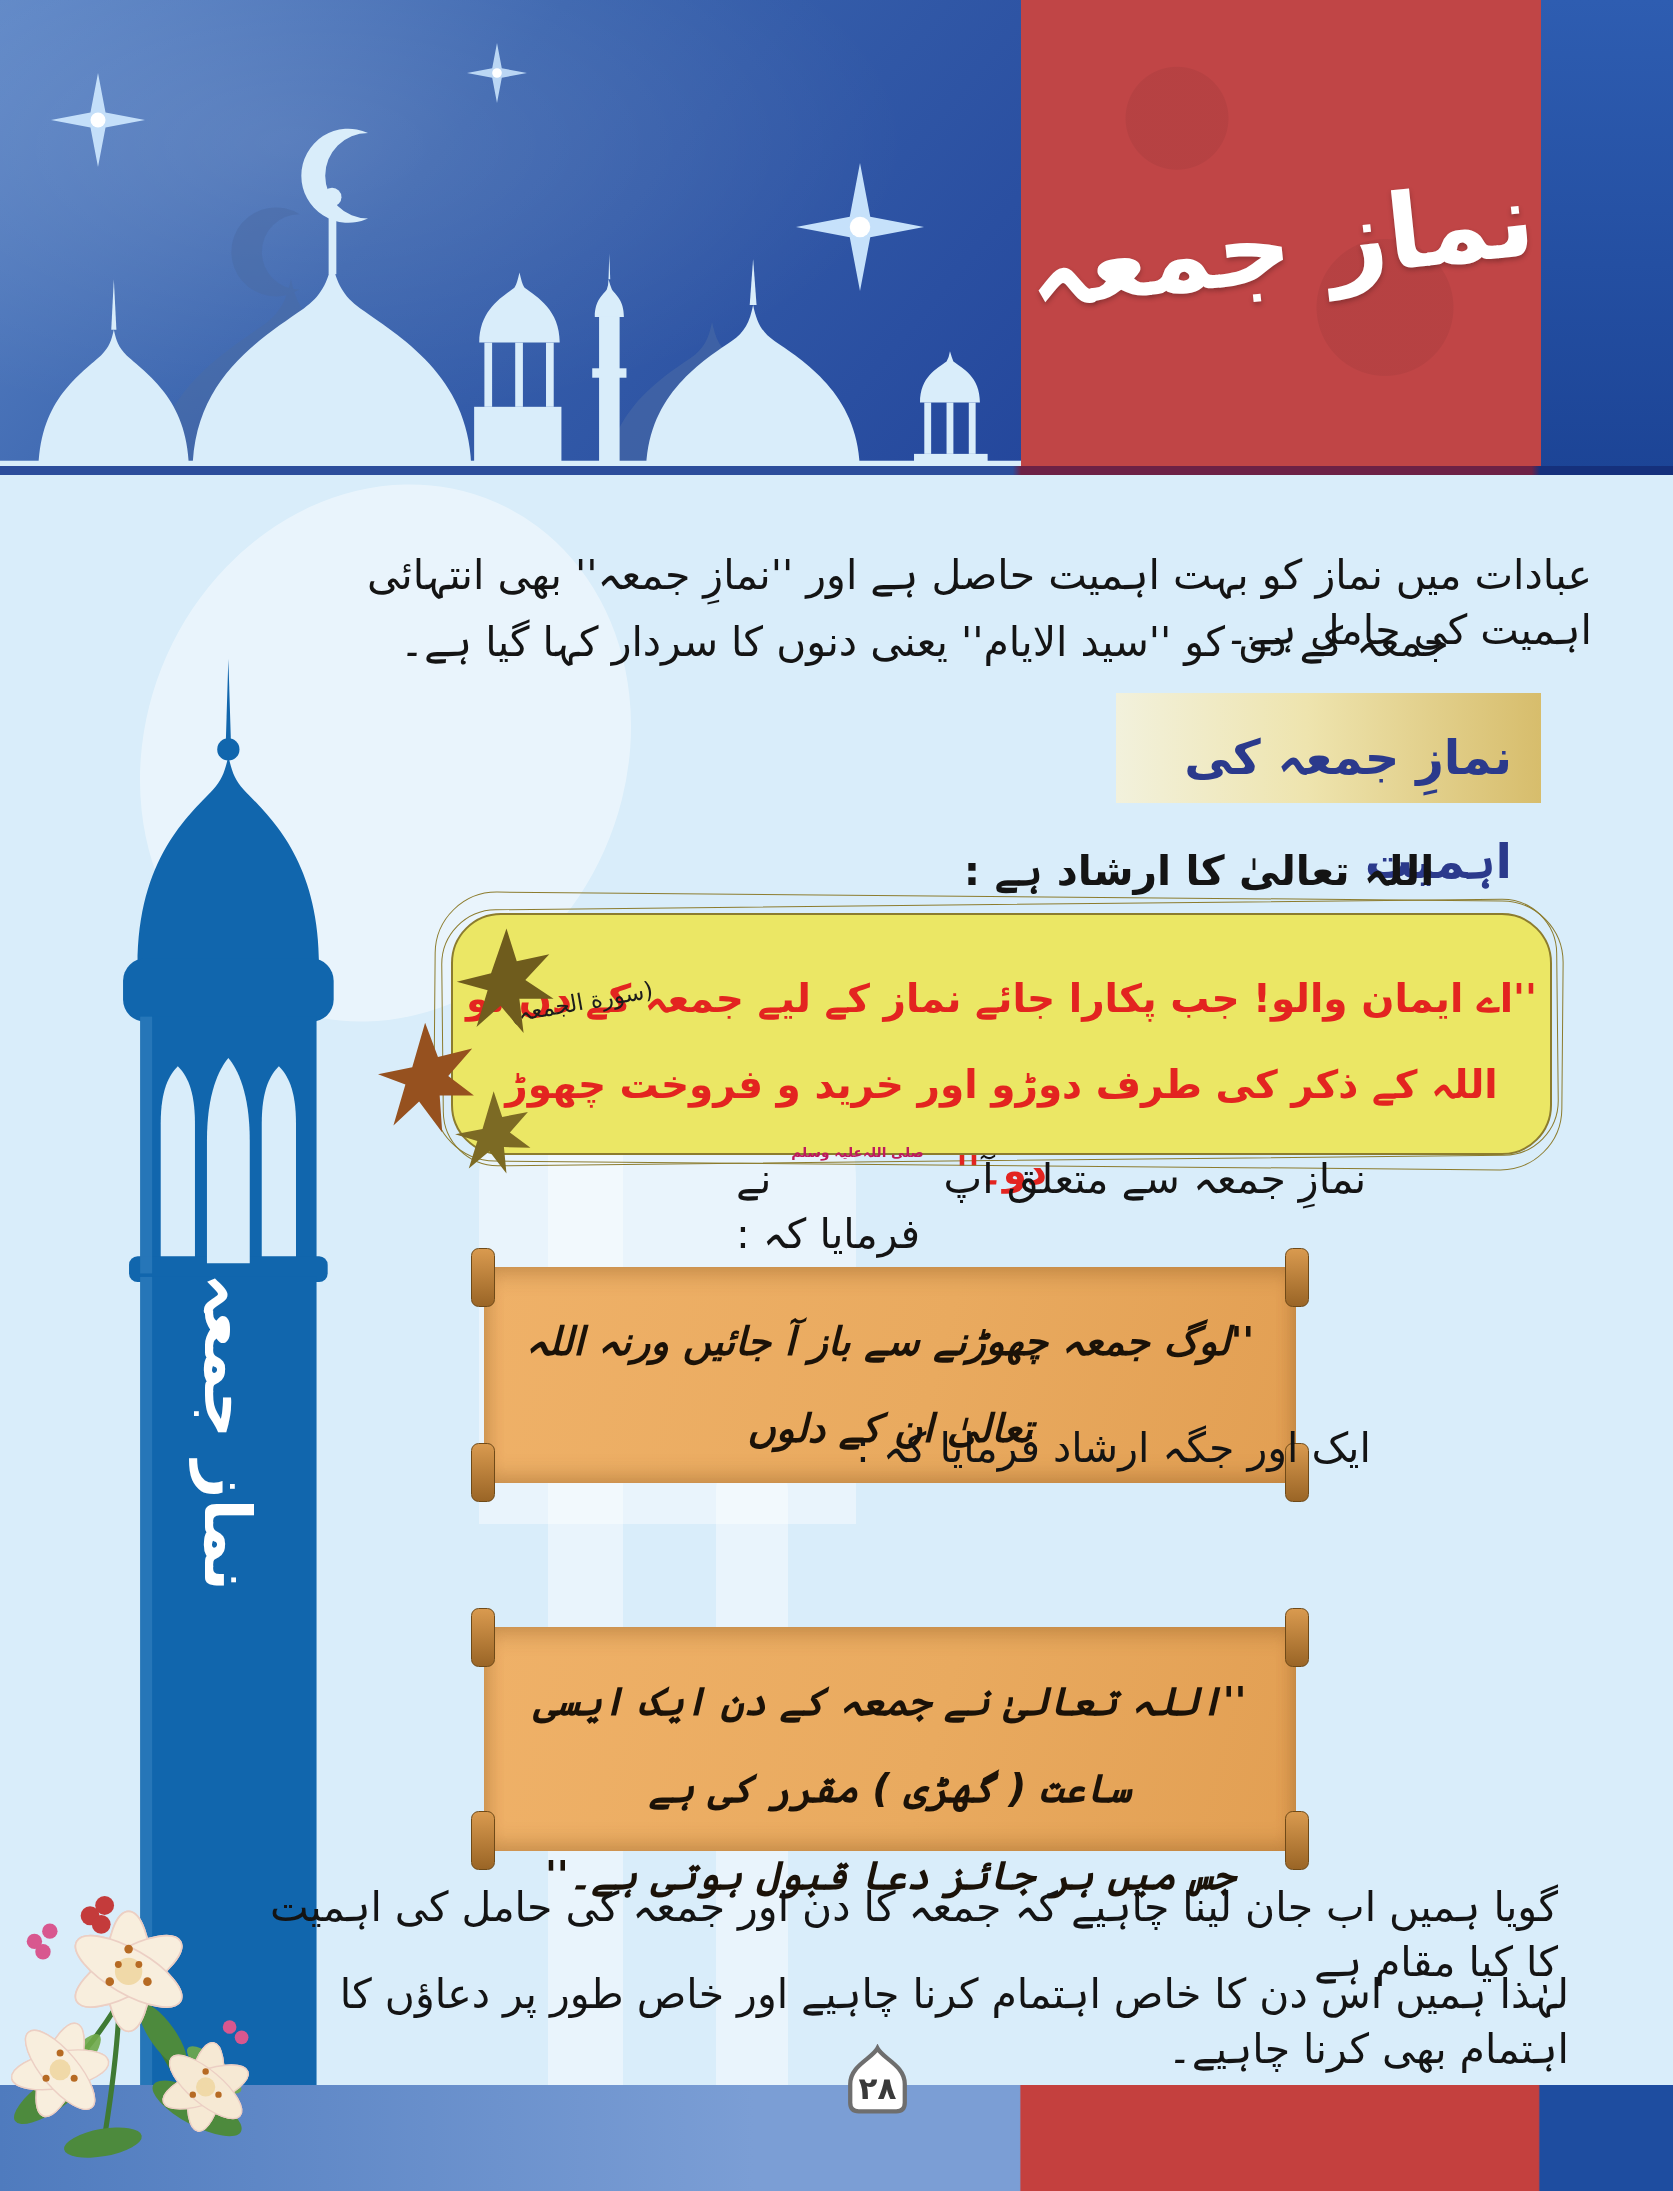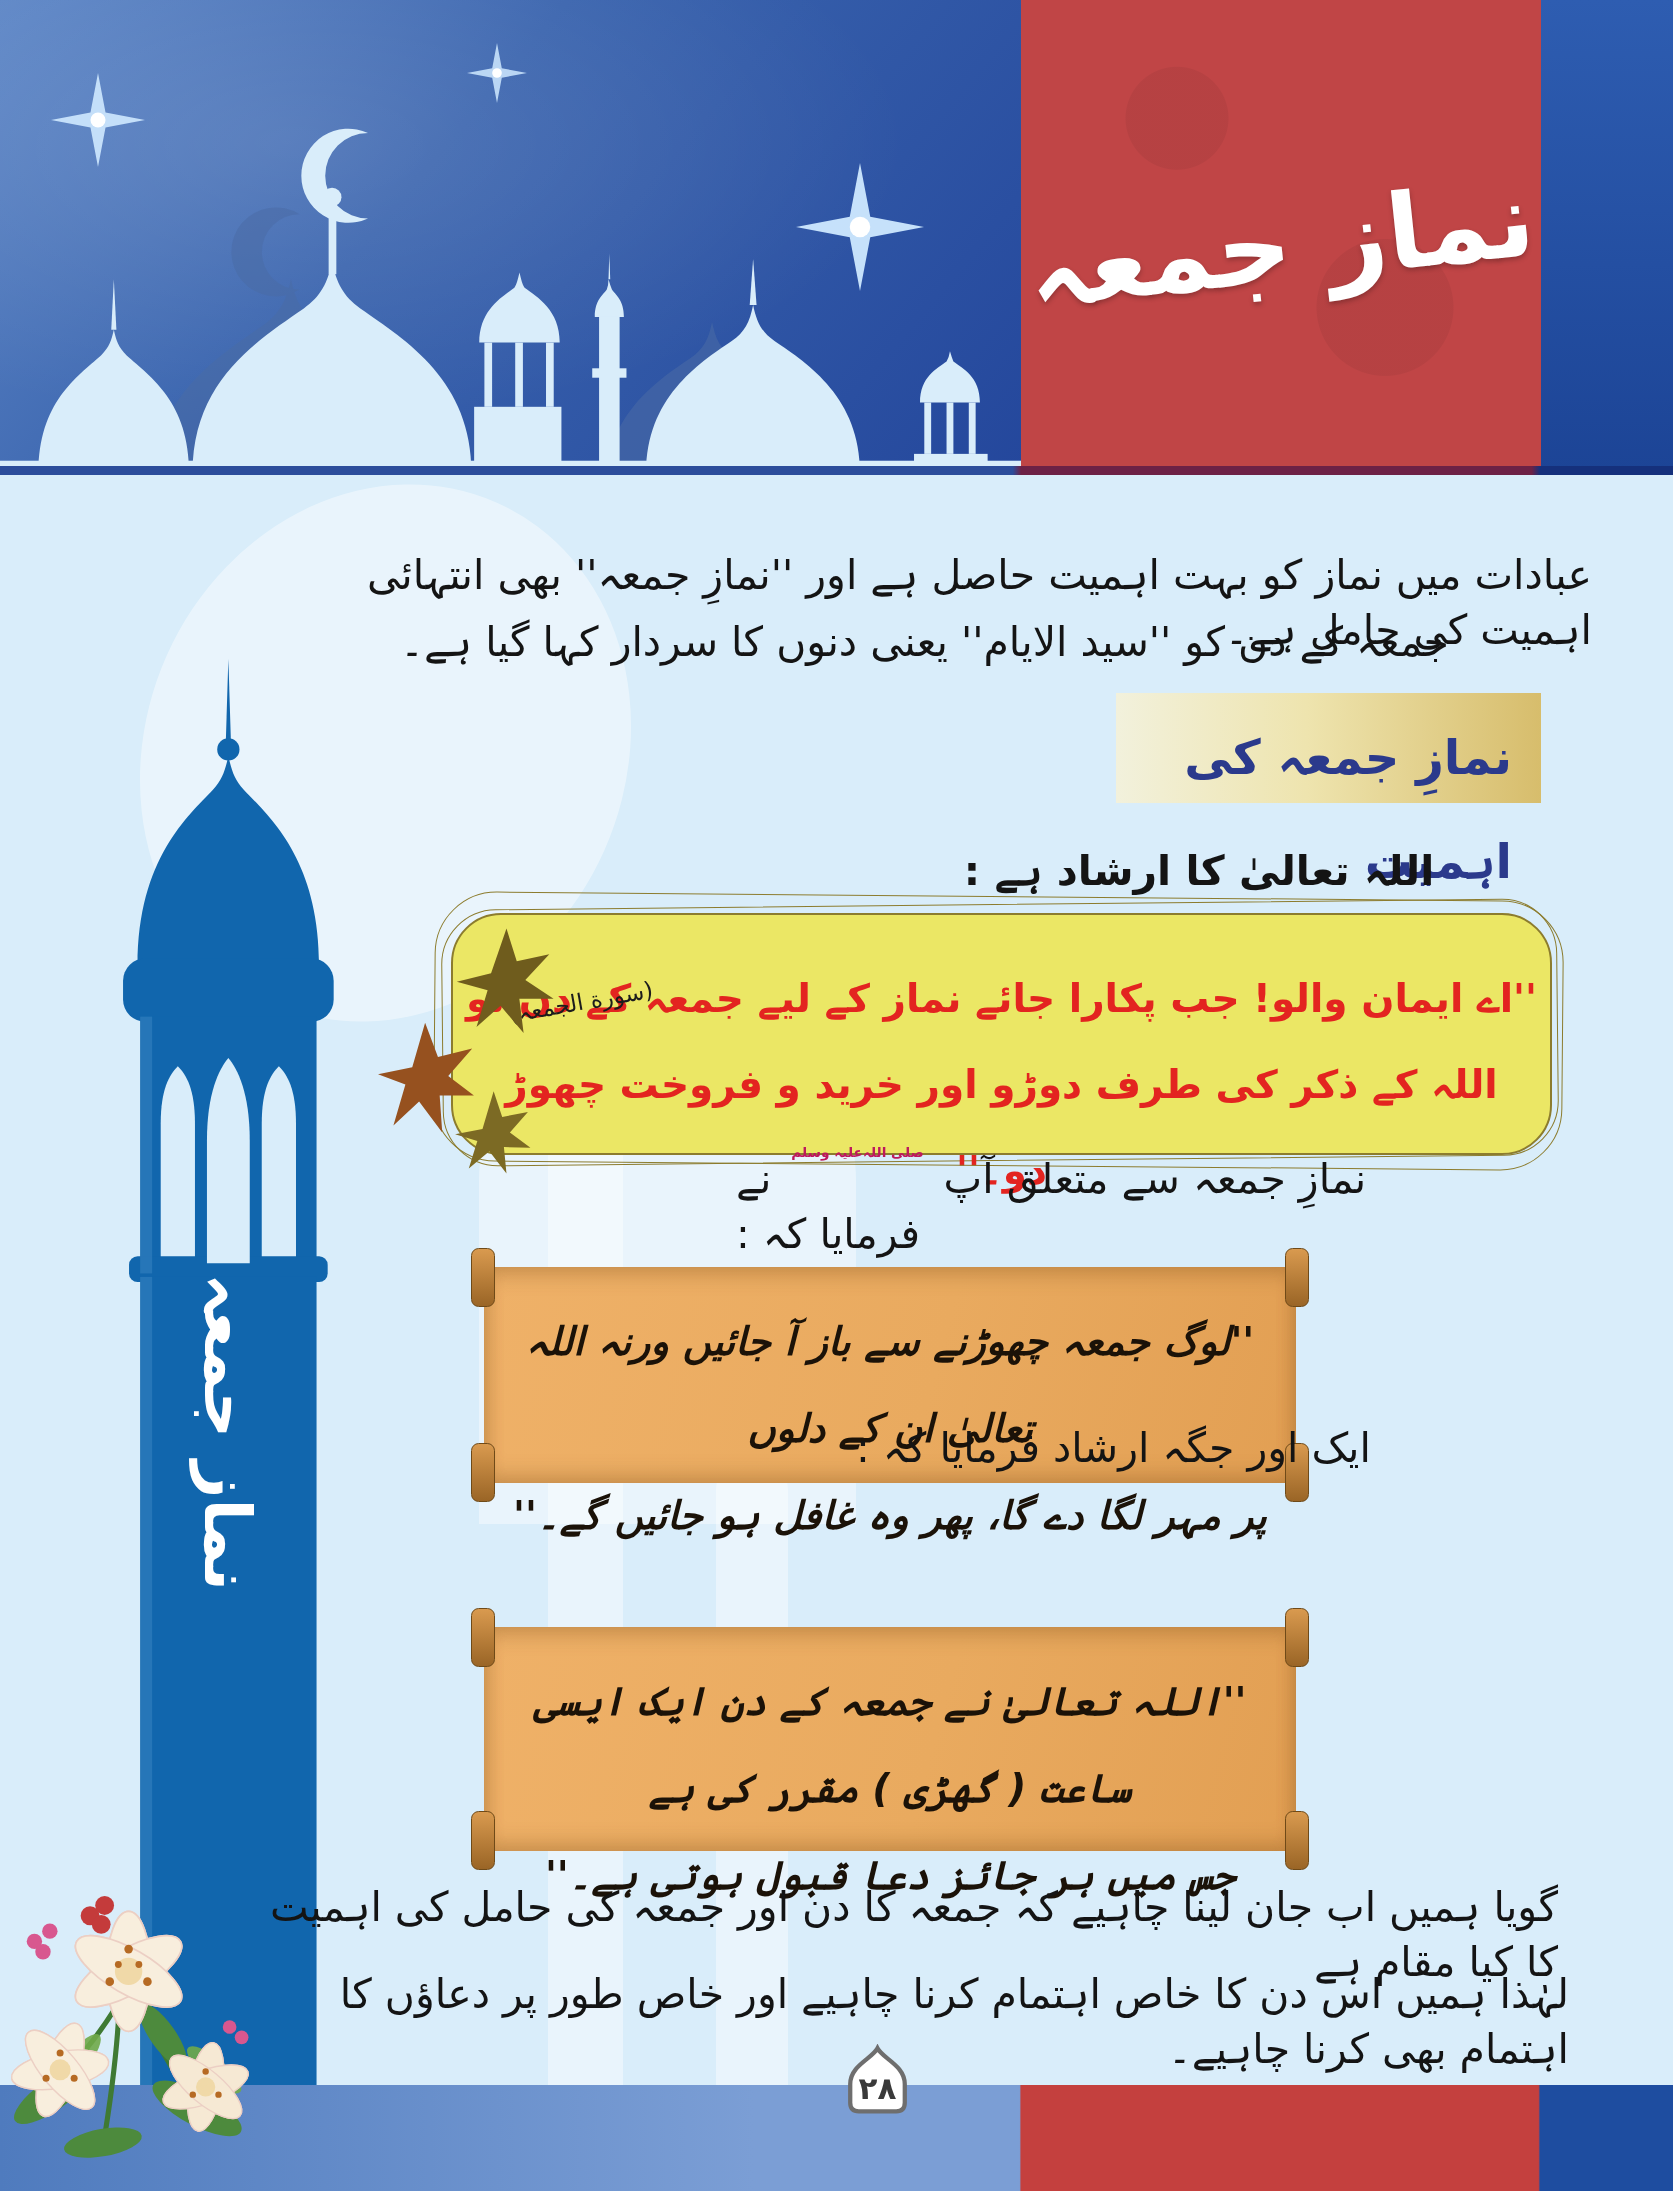--- a/index.html
+++ b/index.html
@@ -216,21 +216,20 @@
     <span>نے فرمایا کہ :</span>
   </div>
 
   <div class="scroll scroll1">
     <span class="knob tl"></span>
     <span class="knob tr"></span>
     <span class="knob bl"></span>
     <span class="knob br"></span>
     <div class="stext">
       <div>''لوگ جمعہ چھوڑنے سے باز آ جائیں ورنہ اللہ تعالیٰ ان کے دلوں</div>
-      <div>پر مہر لگا دے گا، پھر وہ غافل ہو جائیں گے۔''</div>
     </div>
   </div>
 
   <div class="utext lead3">ایک اور جگہ ارشاد فرمایا کہ :</div>
 
   <div class="scroll scroll2">
     <span class="knob tl"></span>
     <span class="knob tr"></span>
     <span class="knob bl"></span>
     <span class="knob br"></span>

